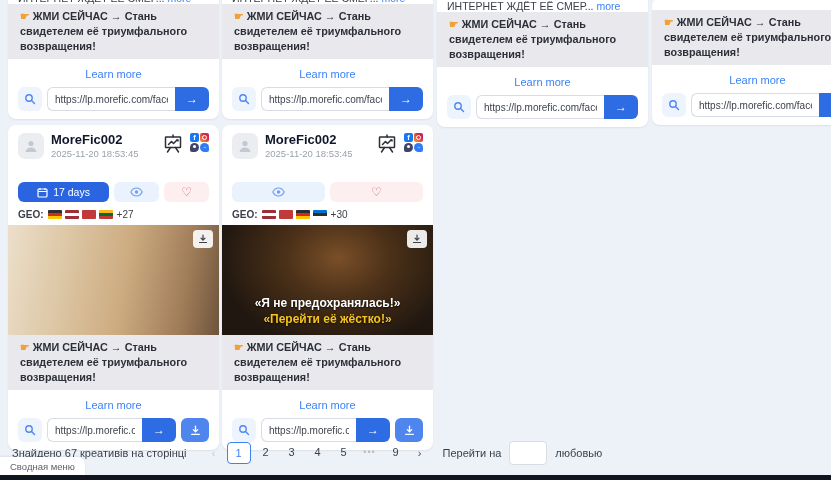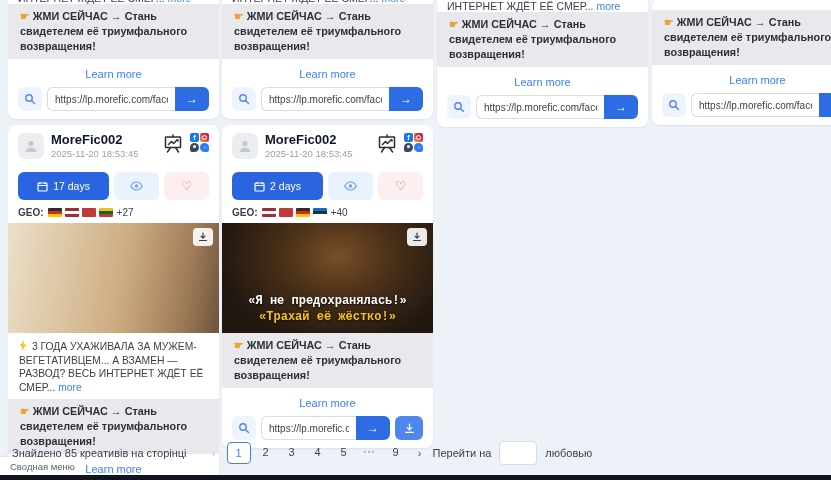--- a/index.html
+++ b/index.html
@@ -50,38 +50,38 @@
   .socgrid{display:grid;grid-template-columns:9px 9px;grid-auto-rows:9px;gap:1px;}
   .soc{width:9px;height:9px;border-radius:2px;position:relative;overflow:hidden;}
   .soc.fb{background:#1877f2;color:#fff;font-size:7.5px;font-weight:bold;text-align:center;line-height:9px;}
   .soc.ig{background:linear-gradient(45deg,#f09433,#e6683c,#dc2743,#bc1888);}
   .soc.ig::after{content:"";position:absolute;left:2px;top:2px;width:3px;height:3px;
     border:1px solid #fff;border-radius:50%;}
   .soc.badge{background:#3f4566;border-radius:50% 50% 50% 2px;}
   .soc.badge::after{content:"";position:absolute;left:2.5px;top:1.5px;width:3px;height:3px;background:#fff;border-radius:50%;}
   .soc.msg{background:#2f7cf6;border-radius:50% 50% 2px 50%;display:flex;align-items:center;justify-content:center;}
 
-  .stats{display:flex;gap:5px;margin-top:12px;height:28px;}
+  .stats{display:flex;gap:5px;margin-top:22px;height:20px;}
   .days-btn{flex:2.4;background:#2a64e0;border:none;border-radius:6px;color:#fff;
     font-size:10.5px;display:flex;align-items:center;justify-content:center;gap:5px;cursor:pointer;}
   .eye-btn{flex:1;background:#e9f2fd;border:none;border-radius:6px;display:flex;
     align-items:center;justify-content:center;cursor:pointer;}
   .heart-btn{flex:1;background:#fdeff0;border:none;border-radius:6px;color:#e3606c;
     font-size:12px;line-height:1;display:flex;align-items:center;justify-content:center;cursor:pointer;}
 
   .geo{display:flex;align-items:center;gap:4px;margin-top:7px;height:11px;
     font-size:10px;font-weight:bold;color:#3a3f49;}
   .flag{width:14px;height:9px;border-radius:1px;overflow:hidden;display:flex;
     flex-direction:column;flex:0 0 auto;box-shadow:0 0 0 1px rgba(0,0,0,.06) inset;}
   .flag i{flex:1;display:block;}
   .geo-extra{font-weight:normal;color:#3a3f49;}
 
   .creative{position:relative;height:110px;margin:5px -10px 0;overflow:hidden;}
   .creative.c1{background:linear-gradient(100deg,#ecdfca 0%,#dcc6a4 28%,#cdab80 55%,#a07d59 82%,#6e543c 100%);}
-  .creative.c2{background:radial-gradient(120px 90px at 55% 30%,#7a4f28 0%,#4a3018 45%,#201710 100%);font-family:Liberation Mono, monospace;}
+  .creative.c2{background:radial-gradient(120px 90px at 55% 30%,#7a4f28 0%,#4a3018 45%,#201710 100%);}
   .dl-chip{position:absolute;top:5px;right:6px;width:20px;height:18px;border-radius:4px;
     background:rgba(252,252,252,.92);display:flex;align-items:center;justify-content:center;cursor:pointer;}
   .caption{position:absolute;left:0;right:0;bottom:8px;text-align:center;font-weight:bold;
     font-size:12px;line-height:16px;}
   .cap1{color:#fff;text-shadow:0 1px 2px rgba(0,0,0,.8);}
   .cap2{color:#f7c41f;text-shadow:0 1px 2px rgba(0,0,0,.8);}
 
   .desc{padding:7px 1px 5px;font-size:10.3px;line-height:13.5px;color:#3a3f49;}
   .desc .more{color:#3b82f6;}
   .mini-ico{display:inline-block;vertical-align:-1px;margin-right:2px;}
@@ -94,21 +94,21 @@
     font-size:11px;cursor:pointer;}
   .pchev.prev{color:#c3c7cf;}
   .pchev.next{color:#4a4f59;}
   .page{min-width:20px;height:20px;display:flex;align-items:center;justify-content:center;
     border-radius:4px;cursor:pointer;padding:0 1px;}
   .page.active{border:1px solid #3b82f6;color:#3b82f6;background:#fff;}
   .page.dots{color:#b9bdc6;letter-spacing:1px;font-size:9px;cursor:default;}
   .psize{margin-left:10px;border:1px solid #d8dce4;border-radius:4px;background:#fff;
     height:22px;display:flex;align-items:center;gap:8px;padding:0 8px;cursor:pointer;}
   .psize .chev{color:#b9bdc6;font-size:8px;}
-  .goto-label{}
+  .goto-label{margin-left:10px;}
   .goto-input{width:32px;height:20px;border:1px solid #d8dce4;border-radius:4px;margin:0 4px;
     font-size:11px;text-align:center;outline:none;font-family:"Liberation Sans",sans-serif;}
 
   .menu-toggle{position:absolute;left:0;bottom:5px;background:#fff;color:#5a5f6a;
     font-size:9.5px;padding:4px 10px 3px;border-radius:0 7px 0 0;cursor:pointer;
     box-shadow:0 -1px 2px rgba(20,30,60,.08);}
   .bottom-bar{position:absolute;left:0;right:0;bottom:0;height:5px;background:#10151f;}
 </style>
 </head>
 <body>
@@ -213,27 +213,20 @@
           </span>
         <span class="geo-extra">+27</span>
       </div>
       <div class="creative c1">
         <div class="dl-chip">
             <svg width="10" height="10" viewBox="0 0 10 10" fill="none" stroke="#3a3f49" stroke-width="1.2" stroke-linecap="round">
               <path d="M5 1v5M3 4.2L5 6.2l2-2M1.5 8.5h7"></path>
             </svg>
           </div>
       </div>
-      <div class="desc">
-        <svg class="mini-ico" width="8" height="11" viewBox="0 0 8 11">
-            <path d="M5 0L0.5 6.2H3.2L2.6 11 7.5 4.4H4.6z" fill="#f7c41f"></path>
-          </svg>
-        <span>3 ГОДА УХАЖИВАЛА ЗА МУЖЕМ-ВЕГЕТАТИВЦЕМ... А ВЗАМЕН — РАЗВОД? ВЕСЬ ИНТЕРНЕТ ЖДЁТ ЕЁ СМЕР...</span>
-        <span class="more">more</span>
-      </div>
       <div class="band"><span class="point">☛</span><span>ЖМИ СЕЙЧАС → Стань свидетелем её триумфального возвращения!</span></div>
       <div class="learn">Learn more</div>
       <div class="input-row">
         <button class="icon-btn">
             <svg width="12" height="12" viewBox="0 0 12 12">
               <circle cx="5" cy="5" r="3.2" fill="none" stroke="#4f86ee" stroke-width="1.4"></circle>
               <line x1="7.5" y1="7.5" x2="10.5" y2="10.5" stroke="#4f86ee" stroke-width="1.4" stroke-linecap="round"></line>
             </svg>
           </button>
         <div class="url-group">
@@ -297,27 +290,20 @@
             <div class="soc badge"></div>
             <div class="soc msg">
                 <svg width="6" height="6" viewBox="0 0 6 6">
                   <path d="M1 3.4L2.6 1.8 3.6 2.8 5 1.4 3.4 3.2 2.4 2.2z" fill="#fff"></path>
                 </svg>
               </div>
           </div>
         </div>
       </div>
       <div class="stats">
-        <button class="days-btn">
-            <svg width="11" height="11" viewBox="0 0 11 11" fill="none" stroke="#fff" stroke-width="1.2">
-              <rect x="1" y="2" width="9" height="8" rx="1"></rect>
-              <path d="M3 1v2M8 1v2M1 4.5h9"></path>
-            </svg>
-            <span>2 days</span>
-          </button>
         <button class="eye-btn">
             <svg width="13" height="10" viewBox="0 0 13 10">
               <path d="M.8 5C2.2 2.2 4.2 1 6.5 1S10.8 2.2 12.2 5C10.8 7.8 8.8 9 6.5 9S2.2 7.8.8 5z" fill="none" stroke="#6f9ff0" stroke-width="1.1"></path>
               <circle cx="6.5" cy="5" r="1.7" fill="#6f9ff0"></circle>
             </svg>
           </button>
         <button class="heart-btn">
             <span>♡</span>
           </button>
       </div>
@@ -338,31 +324,31 @@
               <i style="background: rgb(45, 45, 45);"></i>
               <i style="background: rgb(213, 43, 30);"></i>
               <i style="background: rgb(247, 198, 0);"></i>
             </span>
             <span class="flag">
               <i style="background: rgb(0, 114, 206);"></i>
               <i style="background: rgb(45, 45, 45);"></i>
               <i style="background: rgb(255, 255, 255);"></i>
             </span>
           </span>
-        <span class="geo-extra">+40</span>
+        <span class="geo-extra">+30</span>
       </div>
       <div class="creative c2">
         <div class="dl-chip">
             <svg width="10" height="10" viewBox="0 0 10 10" fill="none" stroke="#3a3f49" stroke-width="1.2" stroke-linecap="round">
               <path d="M5 1v5M3 4.2L5 6.2l2-2M1.5 8.5h7"></path>
             </svg>
           </div>
         <div class="caption">
           <div class="cap1">«Я не предохранялась!»</div>
-          <div class="cap2">«Трахай её жёстко!»</div>
+          <div class="cap2">«Перейти её жёстко!»</div>
         </div>
       </div>
       <div class="band"><span class="point">☛</span><span>ЖМИ СЕЙЧАС → Стань свидетелем её триумфального возвращения!</span></div>
       <div class="learn">Learn more</div>
       <div class="input-row">
         <button class="icon-btn">
             <svg width="12" height="12" viewBox="0 0 12 12">
               <circle cx="5" cy="5" r="3.2" fill="none" stroke="#4f86ee" stroke-width="1.4"></circle>
               <line x1="7.5" y1="7.5" x2="10.5" y2="10.5" stroke="#4f86ee" stroke-width="1.4" stroke-linecap="round"></line>
             </svg>
@@ -417,21 +403,21 @@
           </button>
         <div class="url-group">
           <input class="url-input" readonly="" value="https://lp.morefic.com/facebook-0iHH0v023" style="">
           <button class="go-btn"><span>→</span></button>
         </div>
       </div>
     </div>
   </div>
 
   <div class="pagebar">
-    <span class="results">Знайдено 85 креативів на сторінці</span>
+    <span class="results">Знайдено 67 креативів на сторінці</span>
     <span class="pchev prev">‹</span>
     <span style="display:flex;gap:4px">
         <span class="page active">1</span>
         <span class="page">2</span>
         <span class="page">3</span>
         <span class="page">4</span>
         <span class="page">5</span>
         <span class="page dots">•••</span>
         <span class="page">9</span>
       </span>

